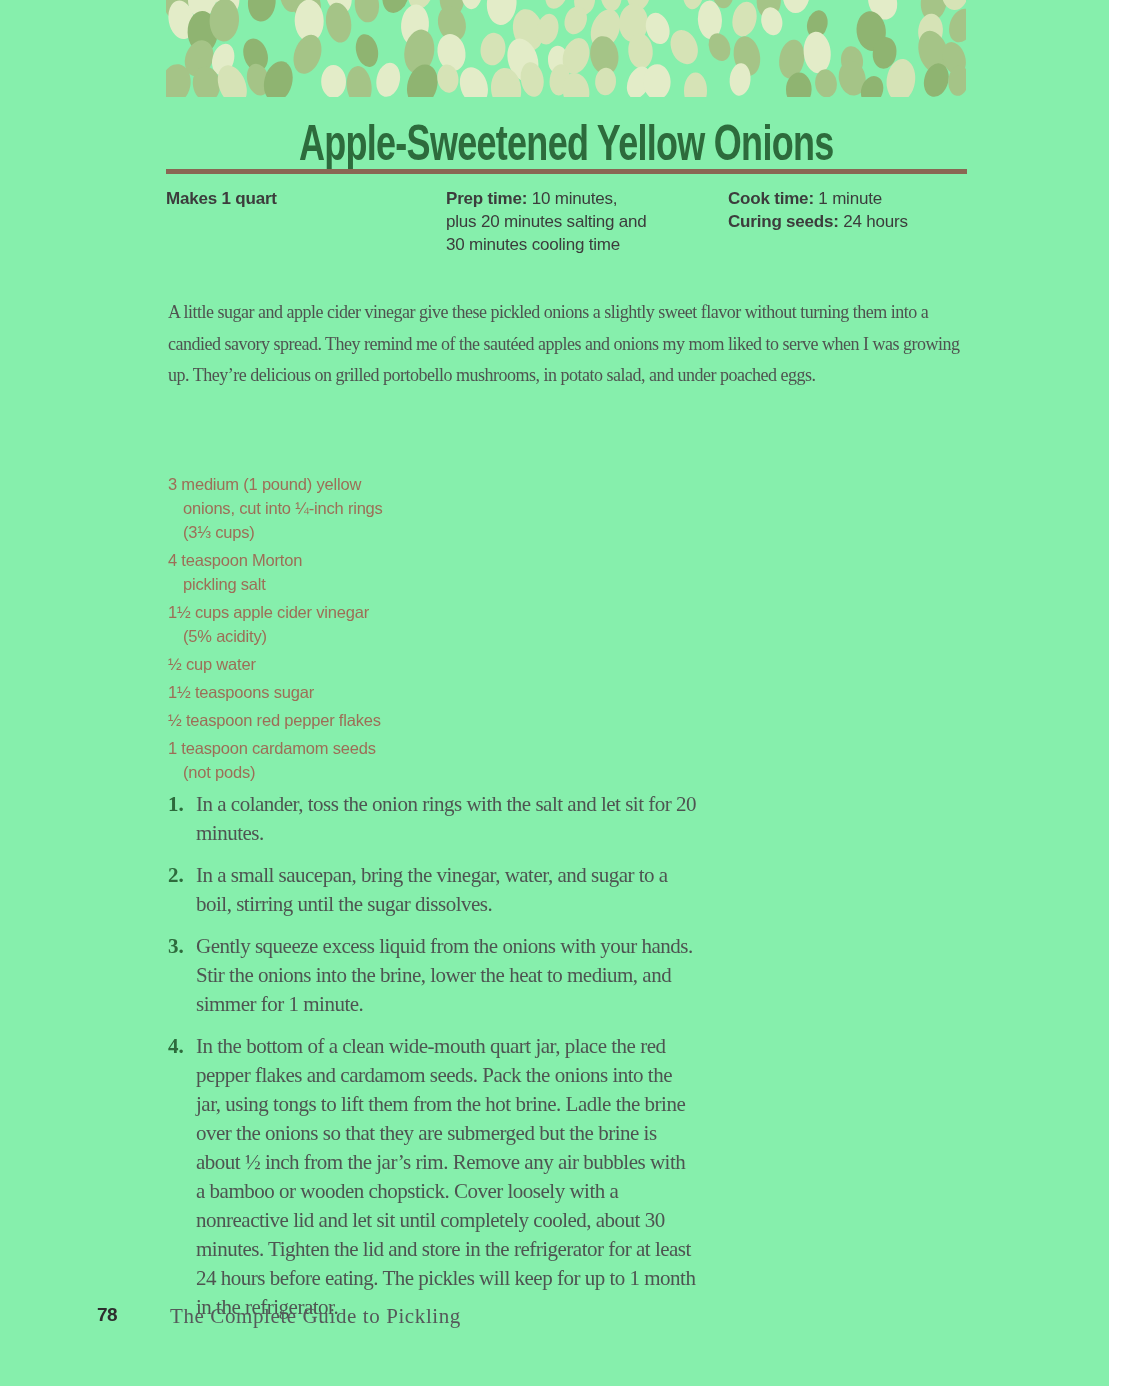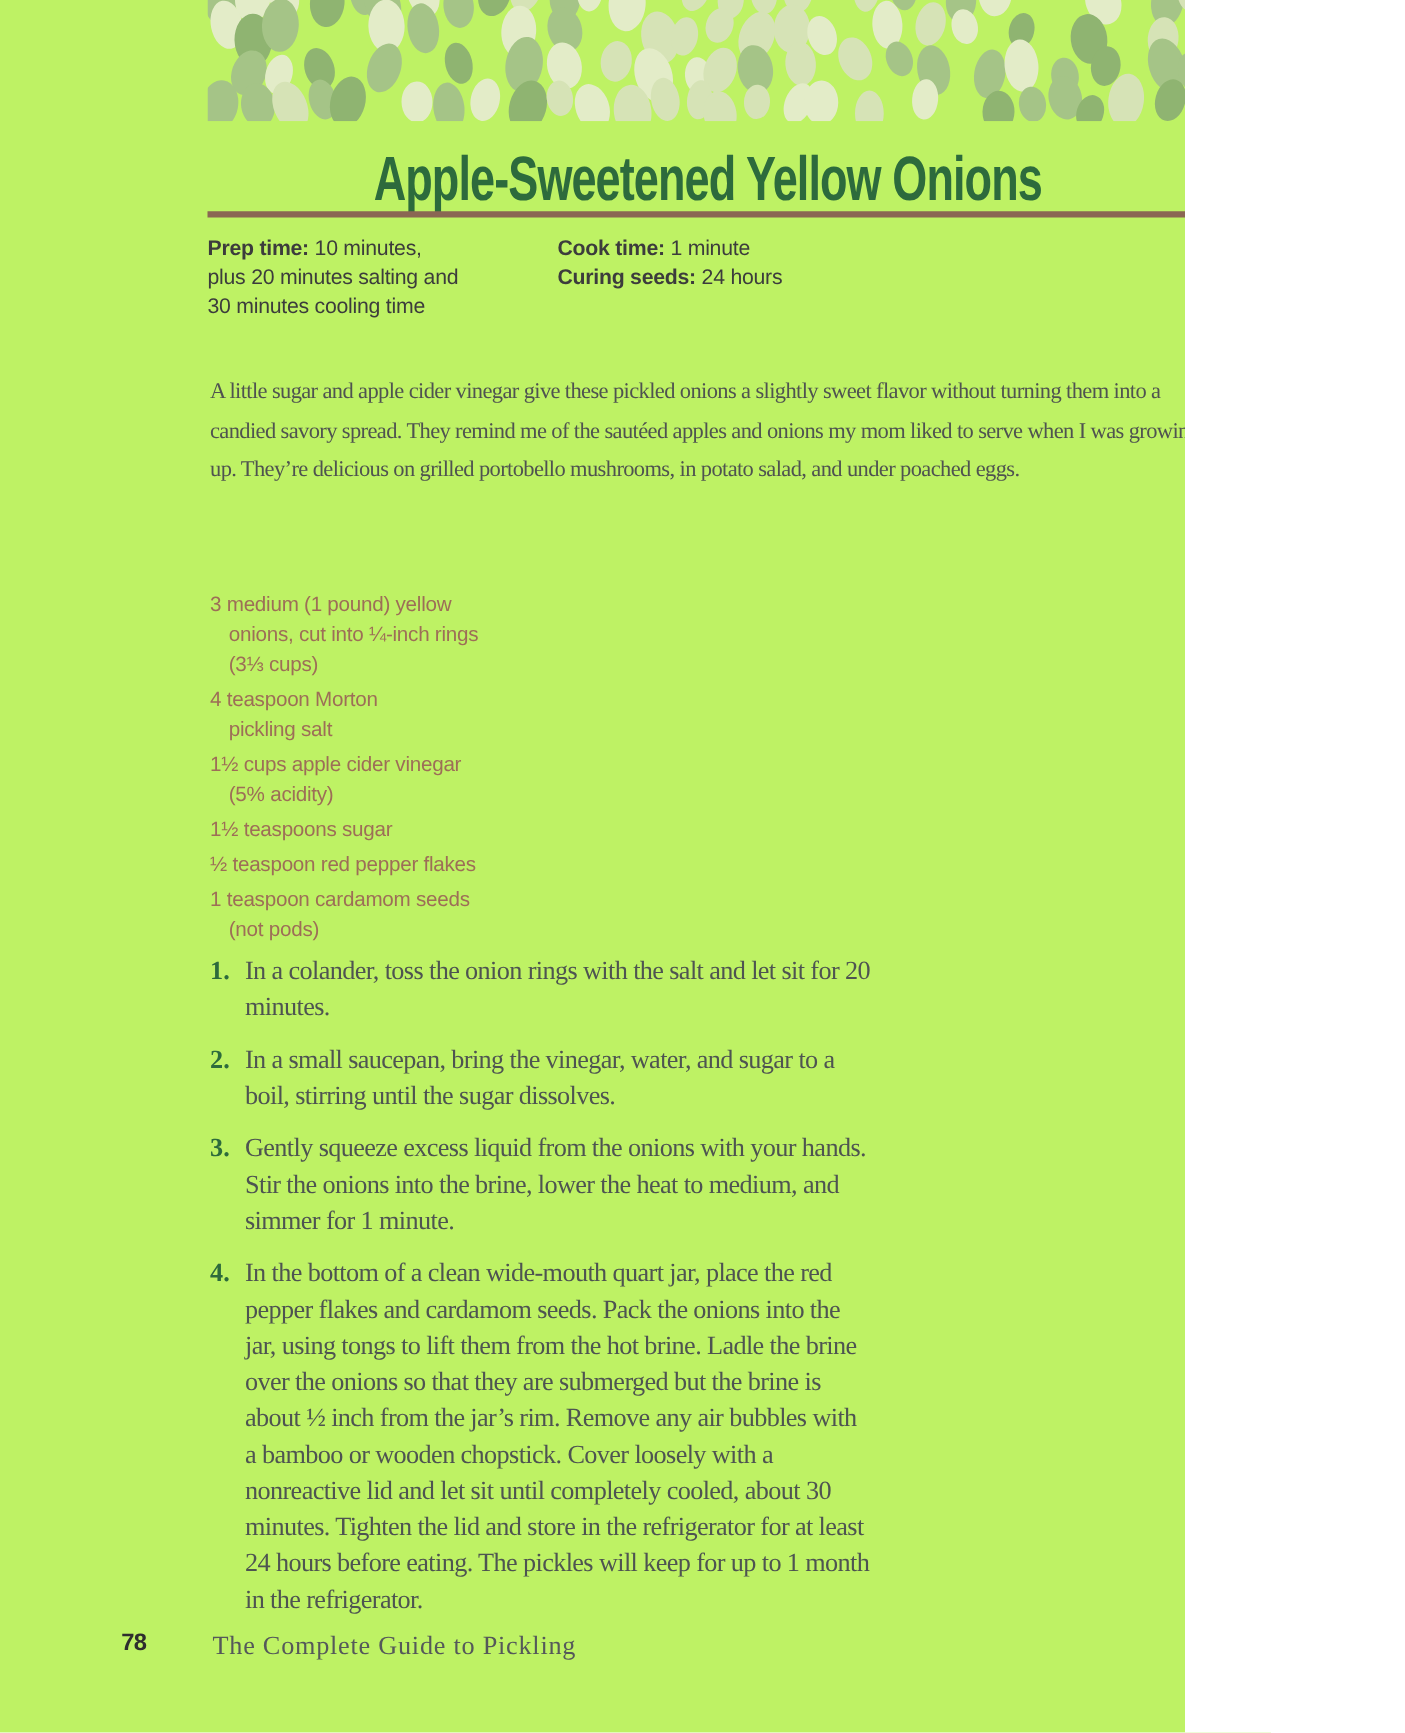--- a/index.html
+++ b/index.html
@@ -1,21 +1,21 @@
 <!DOCTYPE html>
 <html><head>
 <meta charset="utf-8">
 <style>
   * { margin: 0; padding: 0; box-sizing: border-box; }
   html, body { background: #ffffff; }
   .page {
     position: relative;
-    width: 948px;
+    width: 1109px;
     height: 1386px;
-    background: #bef264;
+    background: #86efac;
     overflow: hidden;
     font-family: "Liberation Sans", sans-serif;
   }
 
   
   .dots-band {
     position: absolute;
     left: 166px; top: 0;
     width: 800px; height: 97px;
     overflow: hidden;
@@ -247,20 +247,23 @@
       </svg>
   </div>
 
   <div class="title-wrap">
     <span class="recipe-title">Apple-Sweetened Yellow Onions</span>
   </div>
   <div class="title-rule"></div>
 
   <div class="meta-row">
     <div>
+      <span class="meta-label">Makes 1 quart</span>
+    </div>
+    <div>
       <div><span class="meta-label">Prep time:</span><span> 10 minutes,</span></div>
       <div>plus 20 minutes salting and</div>
       <div>30 minutes cooling time</div>
     </div>
     <div>
       <div><span class="meta-label">Cook time:</span><span> 1 minute</span></div>
       <div><span class="meta-label">Curing seeds:</span><span> 24 hours</span></div>
     </div>
   </div>
 
@@ -268,20 +271,21 @@
 
   <div class="body-cols">
     <ul class="ingredients">
       <li>3 medium (1 pound) yellow
 onions, cut into ¼-inch rings
 (3⅓ cups)</li>
       <li>4 teaspoon Morton
 pickling salt</li>
       <li>1½ cups apple cider vinegar
 (5% acidity)</li>
+      <li>½ cup water</li>
       <li>1½ teaspoons sugar</li>
       <li>½ teaspoon red pepper flakes</li>
       <li>1 teaspoon cardamom seeds
 (not pods)</li>
     </ul>
     <ol class="steps">
       <li>
         <span class="step-num">1.</span>
         <span class="step-text">In a colander, toss the onion rings with the salt and let sit for 20 minutes.</span>
       </li>

